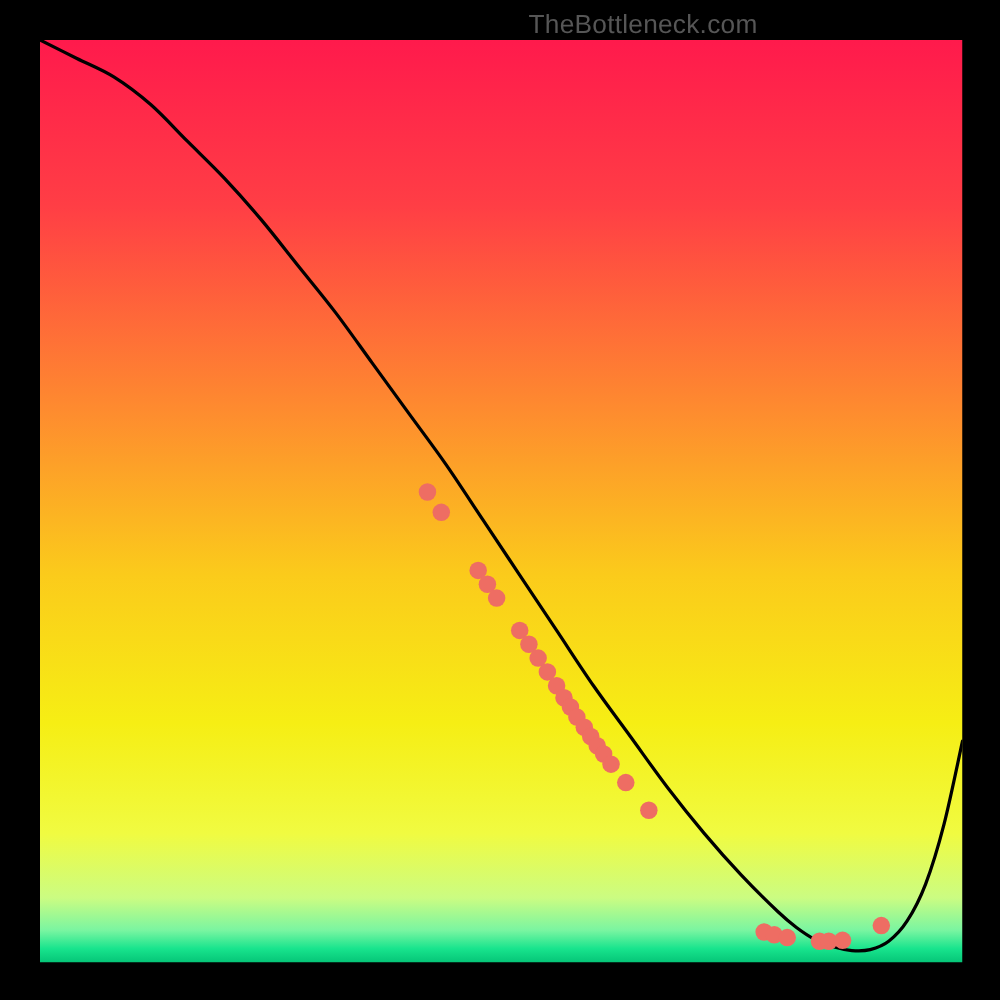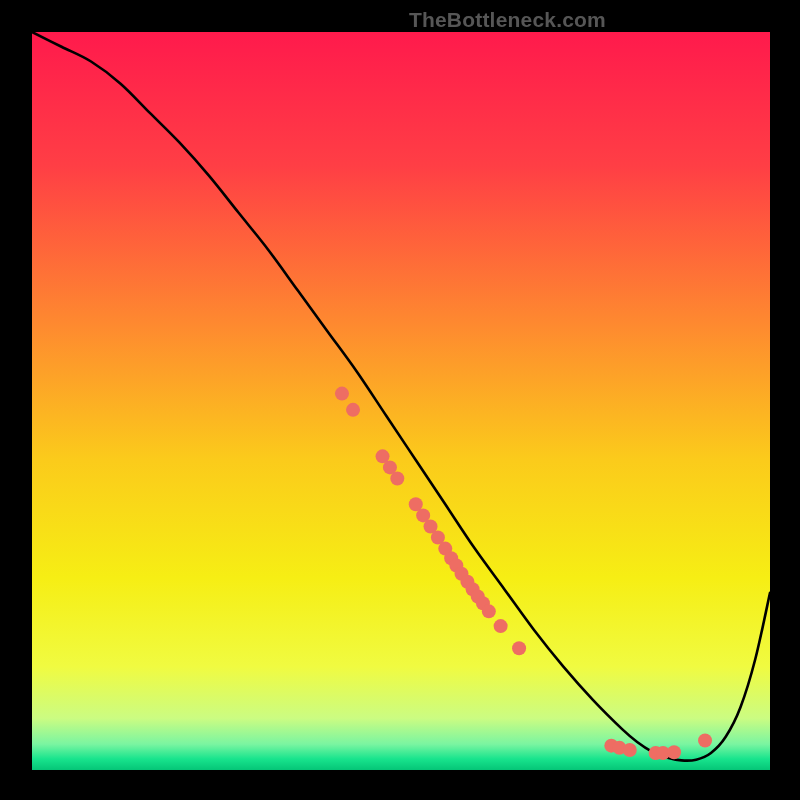--- a/index.html
+++ b/index.html
@@ -7,21 +7,20 @@
     padding: 0;
     width: 800px;
     height: 800px;
     background: #000000;
     overflow: hidden;
   }
   .stage {
     position: relative;
     width: 636px;
     height: 800px;
-    font-weight: bold;
   }
   .plot {
     position: absolute;
     left: 32px;
     top: 32px;
     width: 738px;
     height: 738px;
   }
   .watermark {
     position: absolute;

